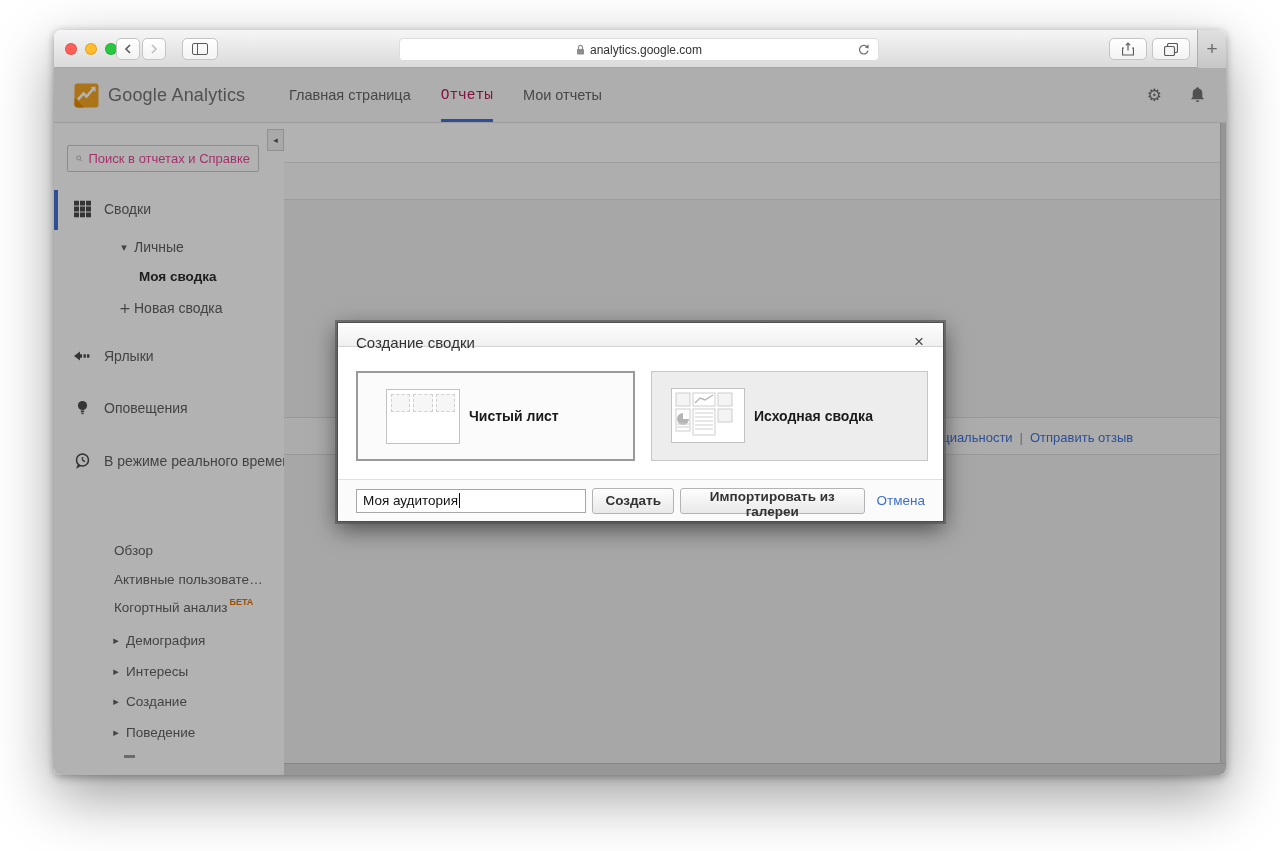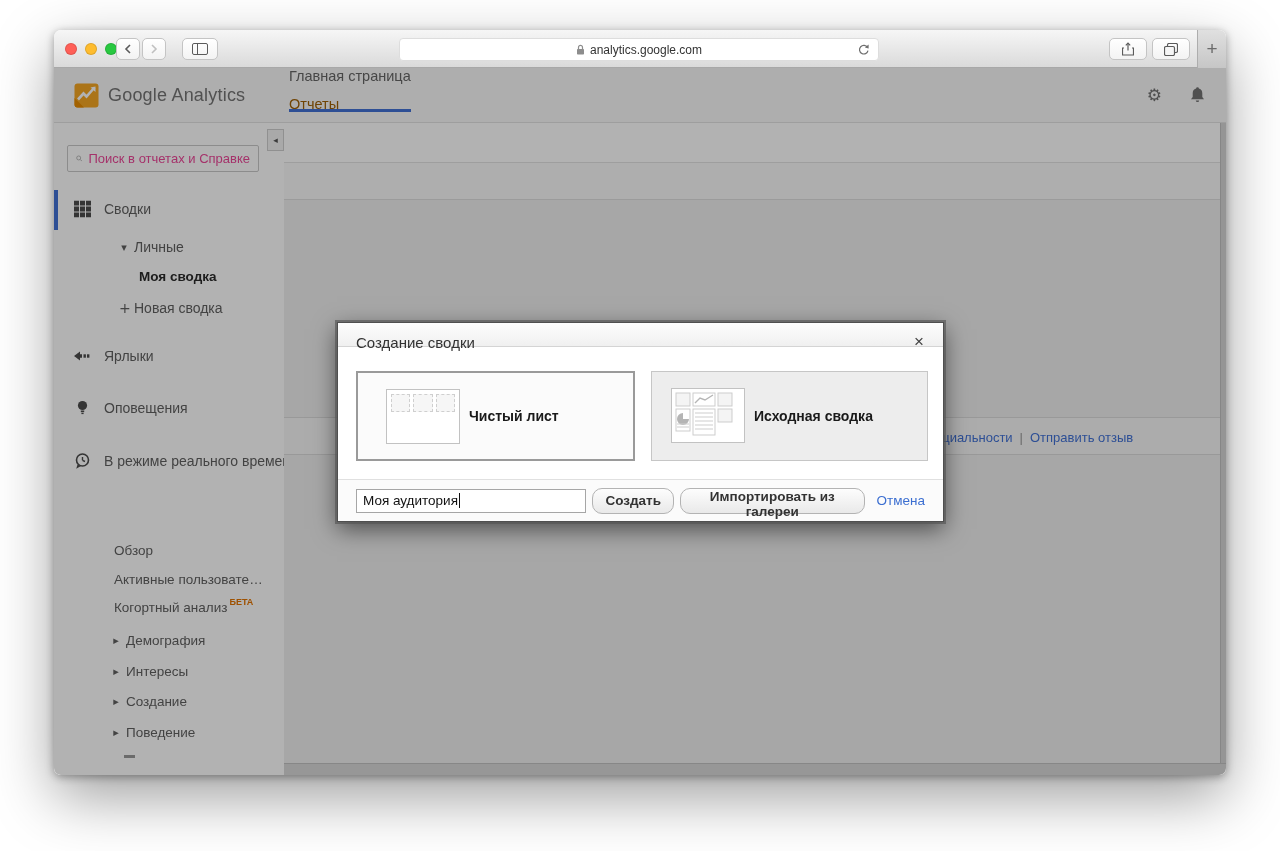--- a/index.html
+++ b/index.html
@@ -24,23 +24,23 @@
   .newtab { position:absolute; right:0; top:0; width:29px; height:38px;
             background:linear-gradient(#e0e0e0,#c6c6c6); border-left:1px solid #adadad;
             color:#6b6b6b; font-size:19px; display:flex; align-items:center; justify-content:center; }
 
   
   .webview { position:absolute; left:0; top:38px; right:0; bottom:0; background:#f0f0f0; overflow:hidden; }
 
   .ga-header { position:absolute; left:0; top:0; right:0; height:55px; background:#f9f9f9; border-bottom:1px solid #e3e3e3; }
   .brand { position:absolute; left:20px; top:0; height:55px; display:flex; align-items:center; gap:9px; }
   .brand-text { font-size:18px; color:#757575; letter-spacing:.2px; }
-  .ga-nav { position:absolute; left:235px; top:0; bottom:0; display:flex; gap:12px;flex-direction:column; }
+  .ga-nav { position:absolute; left:235px; top:0; bottom:0; display:flex; gap:30px; }
   .nav-item { position:relative; display:flex; align-items:center; font-size:14.5px; color:#666; cursor:pointer; }
-  .nav-item.active { color:#a16207; }
+  .nav-item.active { color:#be185d;font-family:Liberation Mono, monospace; }
   .nav-item.active::after { content:""; position:absolute; left:0; right:0; bottom:0; height:3px; background:#4272d6; }
   .hdr-icons { position:absolute; right:20px; top:0; bottom:0; display:flex; align-items:center; gap:27px; }
   .gear-glyph { font-family:"DejaVu Sans", sans-serif; font-size:17px; color:#737373; line-height:1; }
 
   
   .sidebar { position:absolute; left:0; top:55px; width:230px; bottom:0; background:#ffffff; }
   .searchbox { position:absolute; left:13px; top:22px; width:192px; height:27px; border:1px solid #c9c9c9;
                border-radius:2px; display:flex; align-items:center; padding:0 8px; gap:6px; background:#fff; }
   .searchbox .ph { font-size:13px; color:#ec4899; white-space:nowrap; }
   .s-item { position:absolute; height:20px; display:flex; align-items:center; font-size:14px; color:#616161; cursor:pointer; white-space:nowrap; }
@@ -91,21 +91,21 @@
   .opt-card.plainopt .thumb { left:19px; }
   .dash-row { display:flex; gap:3px; padding:4px; }
   .dash-box { width:20px; height:18px; border:1px dashed #cfcfcf; background:#f6f6f6; }
 
   .modal-footer { position:absolute; left:0; bottom:0; right:0; height:42px; background:#fbfbfb;
                   border-top:1px solid #e0e0e0; display:flex; align-items:center; padding:0 18px; }
   .text-input { width:262px; height:24px; border:1px solid #a6a6a6; background:#fff; display:flex;
                 align-items:center; padding:0 6px; font-size:13.5px; color:#111; }
   .caret { display:inline-block; width:1px; height:15px; background:#111; margin-left:1px; }
   .btn { height:26px; margin-left:6px; padding:0 12px; background:linear-gradient(#fdfdfd,#e9e9e9);
-         border:1px solid #b3b3b3; border-radius:10px; font-size:13.5px; font-weight:700; color:#333;
+         border:1px solid #b3b3b3; border-radius:3px; font-size:13.5px; font-weight:700; color:#333;
          font-family:"Liberation Sans", sans-serif; cursor:pointer; }
   .cancel-link { margin-left:12px; font-size:13.5px; color:#3c6fd1; cursor:pointer; }
 
   svg { display:block; }
 </style>
 </head>
 <body>
 
 <div class="window">
 

